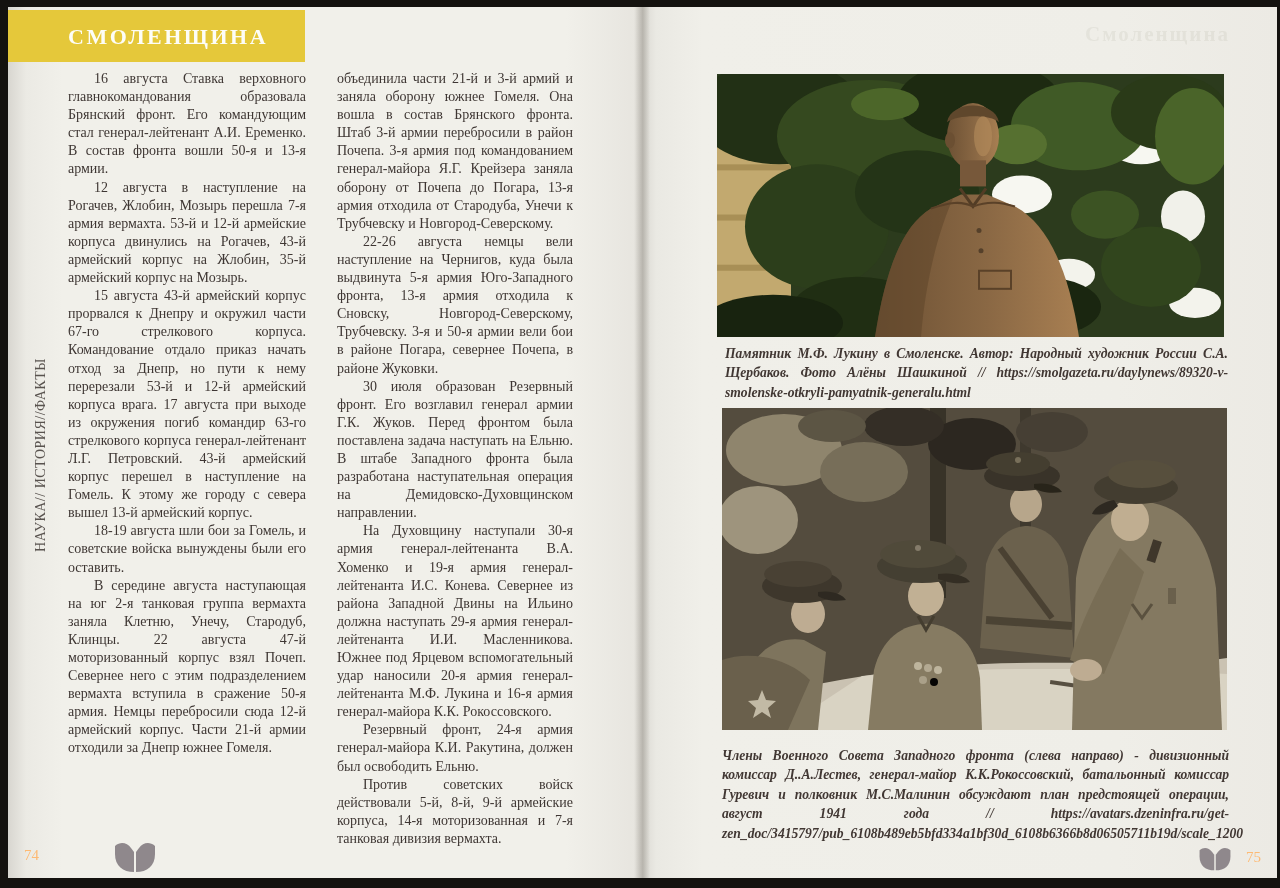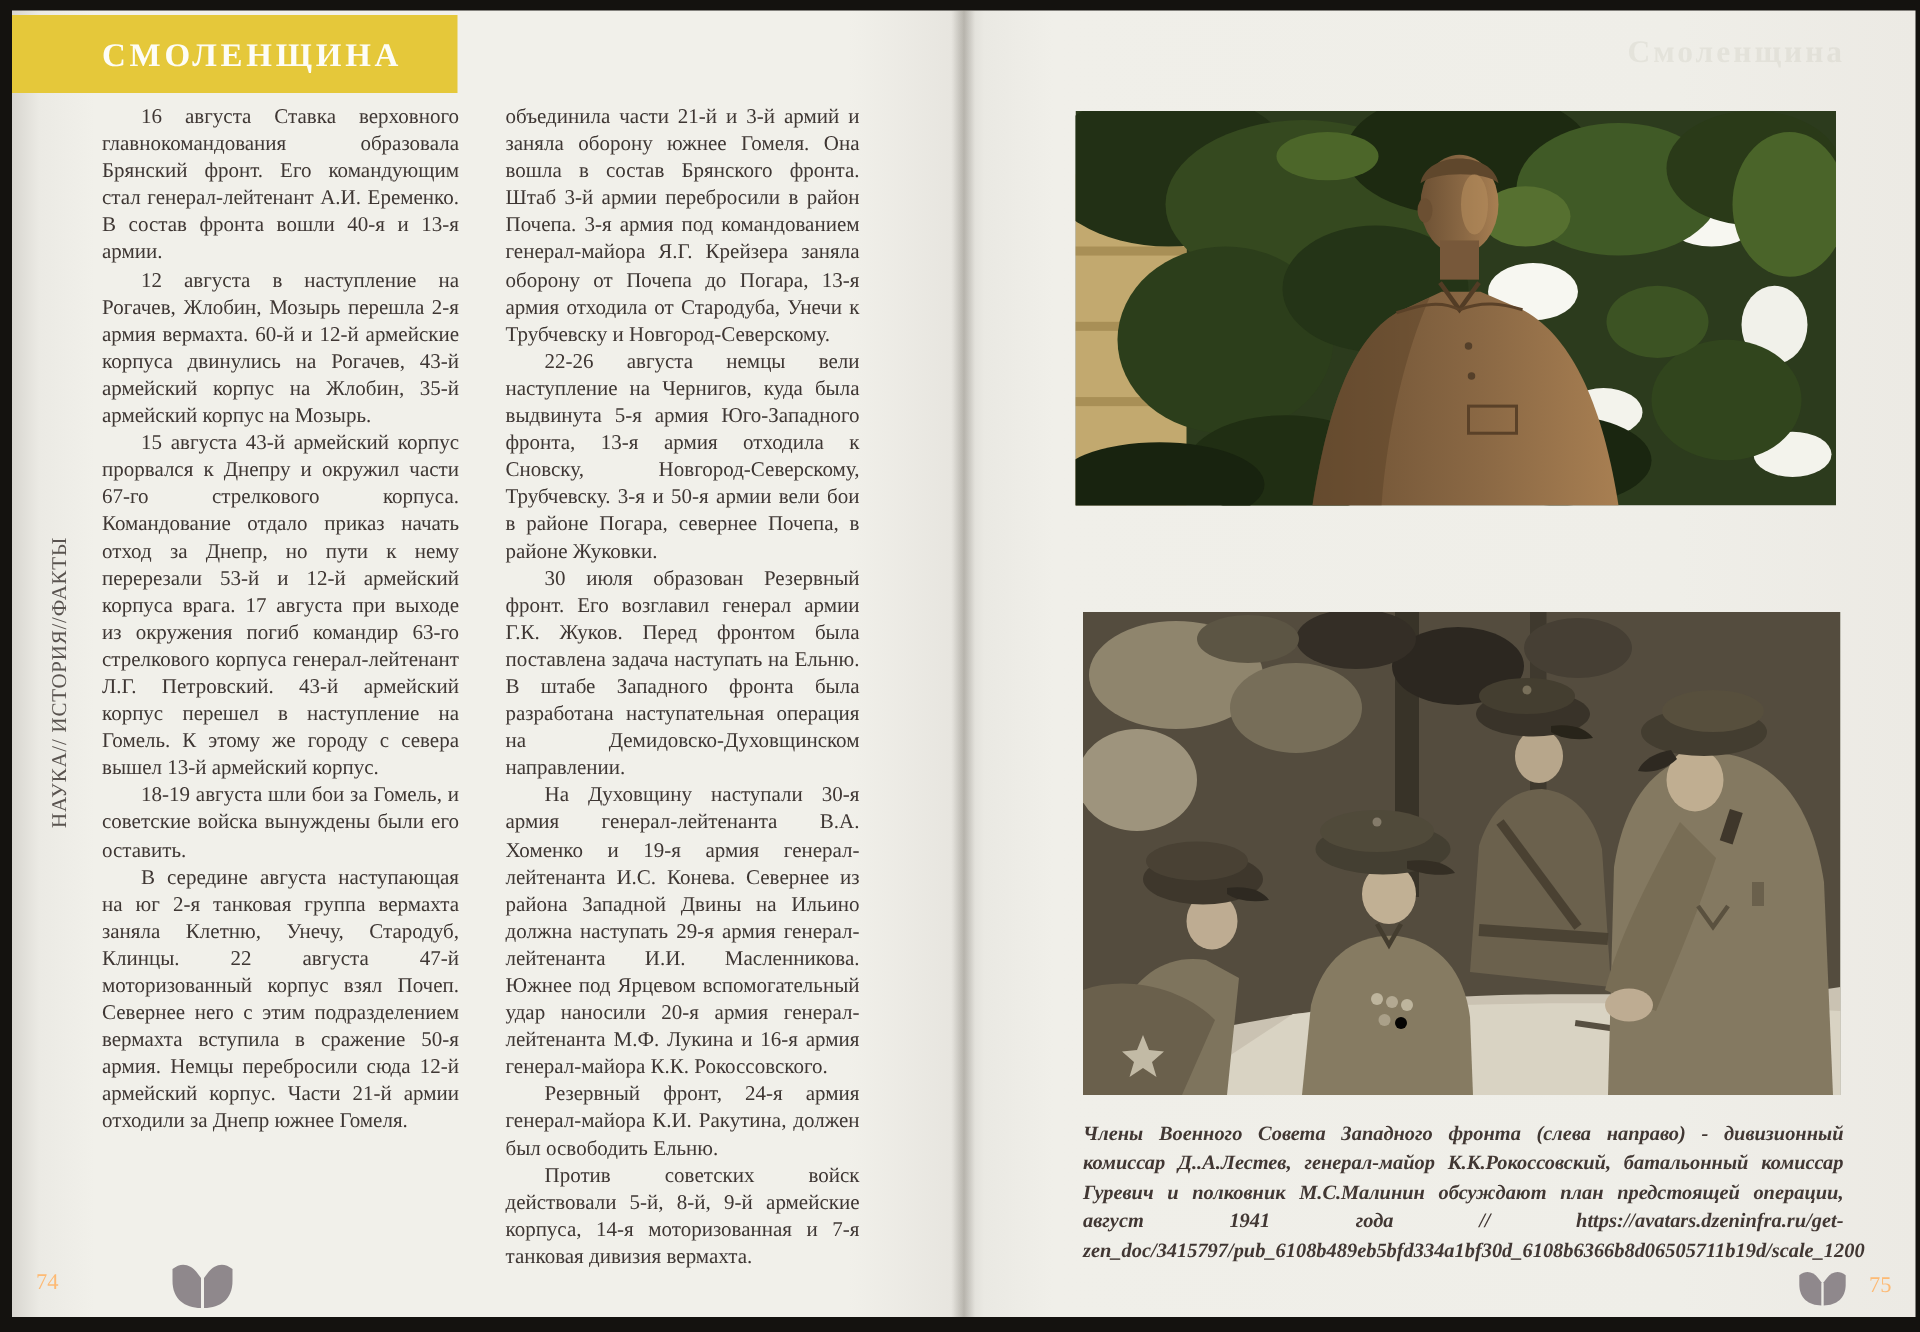--- a/index.html
+++ b/index.html
@@ -61,22 +61,22 @@
 
   <div class="banner">
     <div class="banner-title">СМОЛЕНЩИНА</div>
   </div>
 
   <div class="rubric">НАУКА// ИСТОРИЯ//ФАКТЫ</div>
 
   <div class="watermark">Смоленщина</div>
 
   <div class="col col1">
-    <p>16 августа Ставка верховного главнокомандования образовала Брянский фронт. Его командующим стал генерал-лейтенант А.И. Еременко. В состав фронта вошли 40-я и 13-я армии.</p>
-    <p>12 августа в наступление на Рогачев, Жлобин, Мозырь перешла 2-я армия вермахта. 60-й и 12-й армейские корпуса двинулись на Рогачев, 43-й армейский корпус на Жлобин, 35-й армейский корпус на Мозырь.</p>
+    <p>16 августа Ставка верховного главнокомандования образовала Брянский фронт. Его командующим стал генерал-лейтенант А.И. Еременко. В состав фронта вошли 50-я и 13-я армии.</p>
+    <p>12 августа в наступление на Рогачев, Жлобин, Мозырь перешла 7-я армия вермахта. 53-й и 12-й армейские корпуса двинулись на Рогачев, 43-й армейский корпус на Жлобин, 35-й армейский корпус на Мозырь.</p>
     <p>15 августа 43-й армейский корпус прорвался к Днепру и окружил части 67-го стрелкового корпуса. Командование отдало приказ начать отход за Днепр, но пути к нему перерезали 53-й и 12-й армейский корпуса врага. 17 августа при выходе из окружения погиб командир 63-го стрелкового корпуса генерал-лейтенант Л.Г. Петровский. 43-й армейский корпус перешел в наступление на Гомель. К этому же городу с севера вышел 13-й армейский корпус.</p>
     <p>18-19 августа шли бои за Гомель, и советские войска вынуждены были его оставить.</p>
     <p>В середине августа наступающая на юг 2-я танковая группа вермахта заняла Клетню, Унечу, Стародуб, Клинцы. 22 августа 47-й моторизованный корпус взял Почеп. Севернее него с этим подразделением вермахта вступила в сражение 50-я армия. Немцы перебросили сюда 12-й армейский корпус. Части 21-й армии отходили за Днепр южнее Гомеля.</p>
 
   </div>
 
   <div class="col col2">
     <p class="noindent">объединила части 21-й и 3-й армий и заняла оборону южнее Гомеля. Она вошла в состав Брянского фронта. Штаб 3-й армии перебросили в район Почепа. 3-я армия под командованием генерал-майора Я.Г. Крейзера заняла оборону от Почепа до Погара, 13-я армия отходила от Стародуба, Унечи к Трубчевску и Новгород-Северскому.</p>
     <p>22-26 августа немцы вели наступление на Чернигов, куда была выдвинута 5-я армия Юго-Западного фронта, 13-я армия отходила к Сновску, Новгород-Северскому, Трубчевску. 3-я и 50-я армии вели бои в районе Погара, севернее Почепа, в районе Жуковки.</p>
     <p>30 июля образован Резервный фронт. Его возглавил генерал армии Г.К. Жуков. Перед фронтом была поставлена задача наступать на Ельню. В штабе Западного фронта была разработана наступательная операция на Демидовско-Духовщинском направлении.</p>
@@ -135,20 +135,21 @@
       <ellipse cx="266" cy="62" rx="9" ry="20" fill="#b28a5a" opacity=".65"></ellipse>
       <path d="M243,114 L256,132 L269,114" fill="none" stroke="#523c25" stroke-width="3"></path>
       <rect x="262" y="196" width="32" height="18" fill="none" stroke="#5a4128" stroke-width="2"></rect>
       <circle cx="262" cy="156" r="2.5" fill="#55402a"></circle>
       <circle cx="264" cy="176" r="2.5" fill="#55402a"></circle>
       <path d="M214,134 C232,128 244,126 256,132" fill="none" stroke="#5a4128" stroke-width="2"></path>
       <path d="M298,132 C284,128 272,126 256,132" fill="none" stroke="#5a4128" stroke-width="2"></path>
     </svg>
   </div>
 
+  <div class="caption cap1">Памятник М.Ф. Лукину в Смоленске. Автор: Народный художник России С.А. Щербаков. Фото Алёны Шашкиной // https://smolgazeta.ru/daylynews/89320-v-smolenske-otkryli-pamyatnik-generalu.html</div>
 
   <div class="photo2">
     <svg viewBox="0 0 505 322" preserveAspectRatio="none" aria-hidden="true">
       <rect x="0" y="0" width="505" height="322" fill="#564f41"></rect>
 
       <rect x="208" y="0" width="16" height="190" fill="#332e26" opacity=".85"></rect>
       <rect x="298" y="0" width="11" height="160" fill="#3a342b" opacity=".8"></rect>
       <ellipse cx="62" cy="42" rx="58" ry="36" fill="#968c74"></ellipse>
       <ellipse cx="142" cy="64" rx="44" ry="30" fill="#7c745e"></ellipse>
       <ellipse cx="36" cy="112" rx="40" ry="34" fill="#a79d85"></ellipse>

